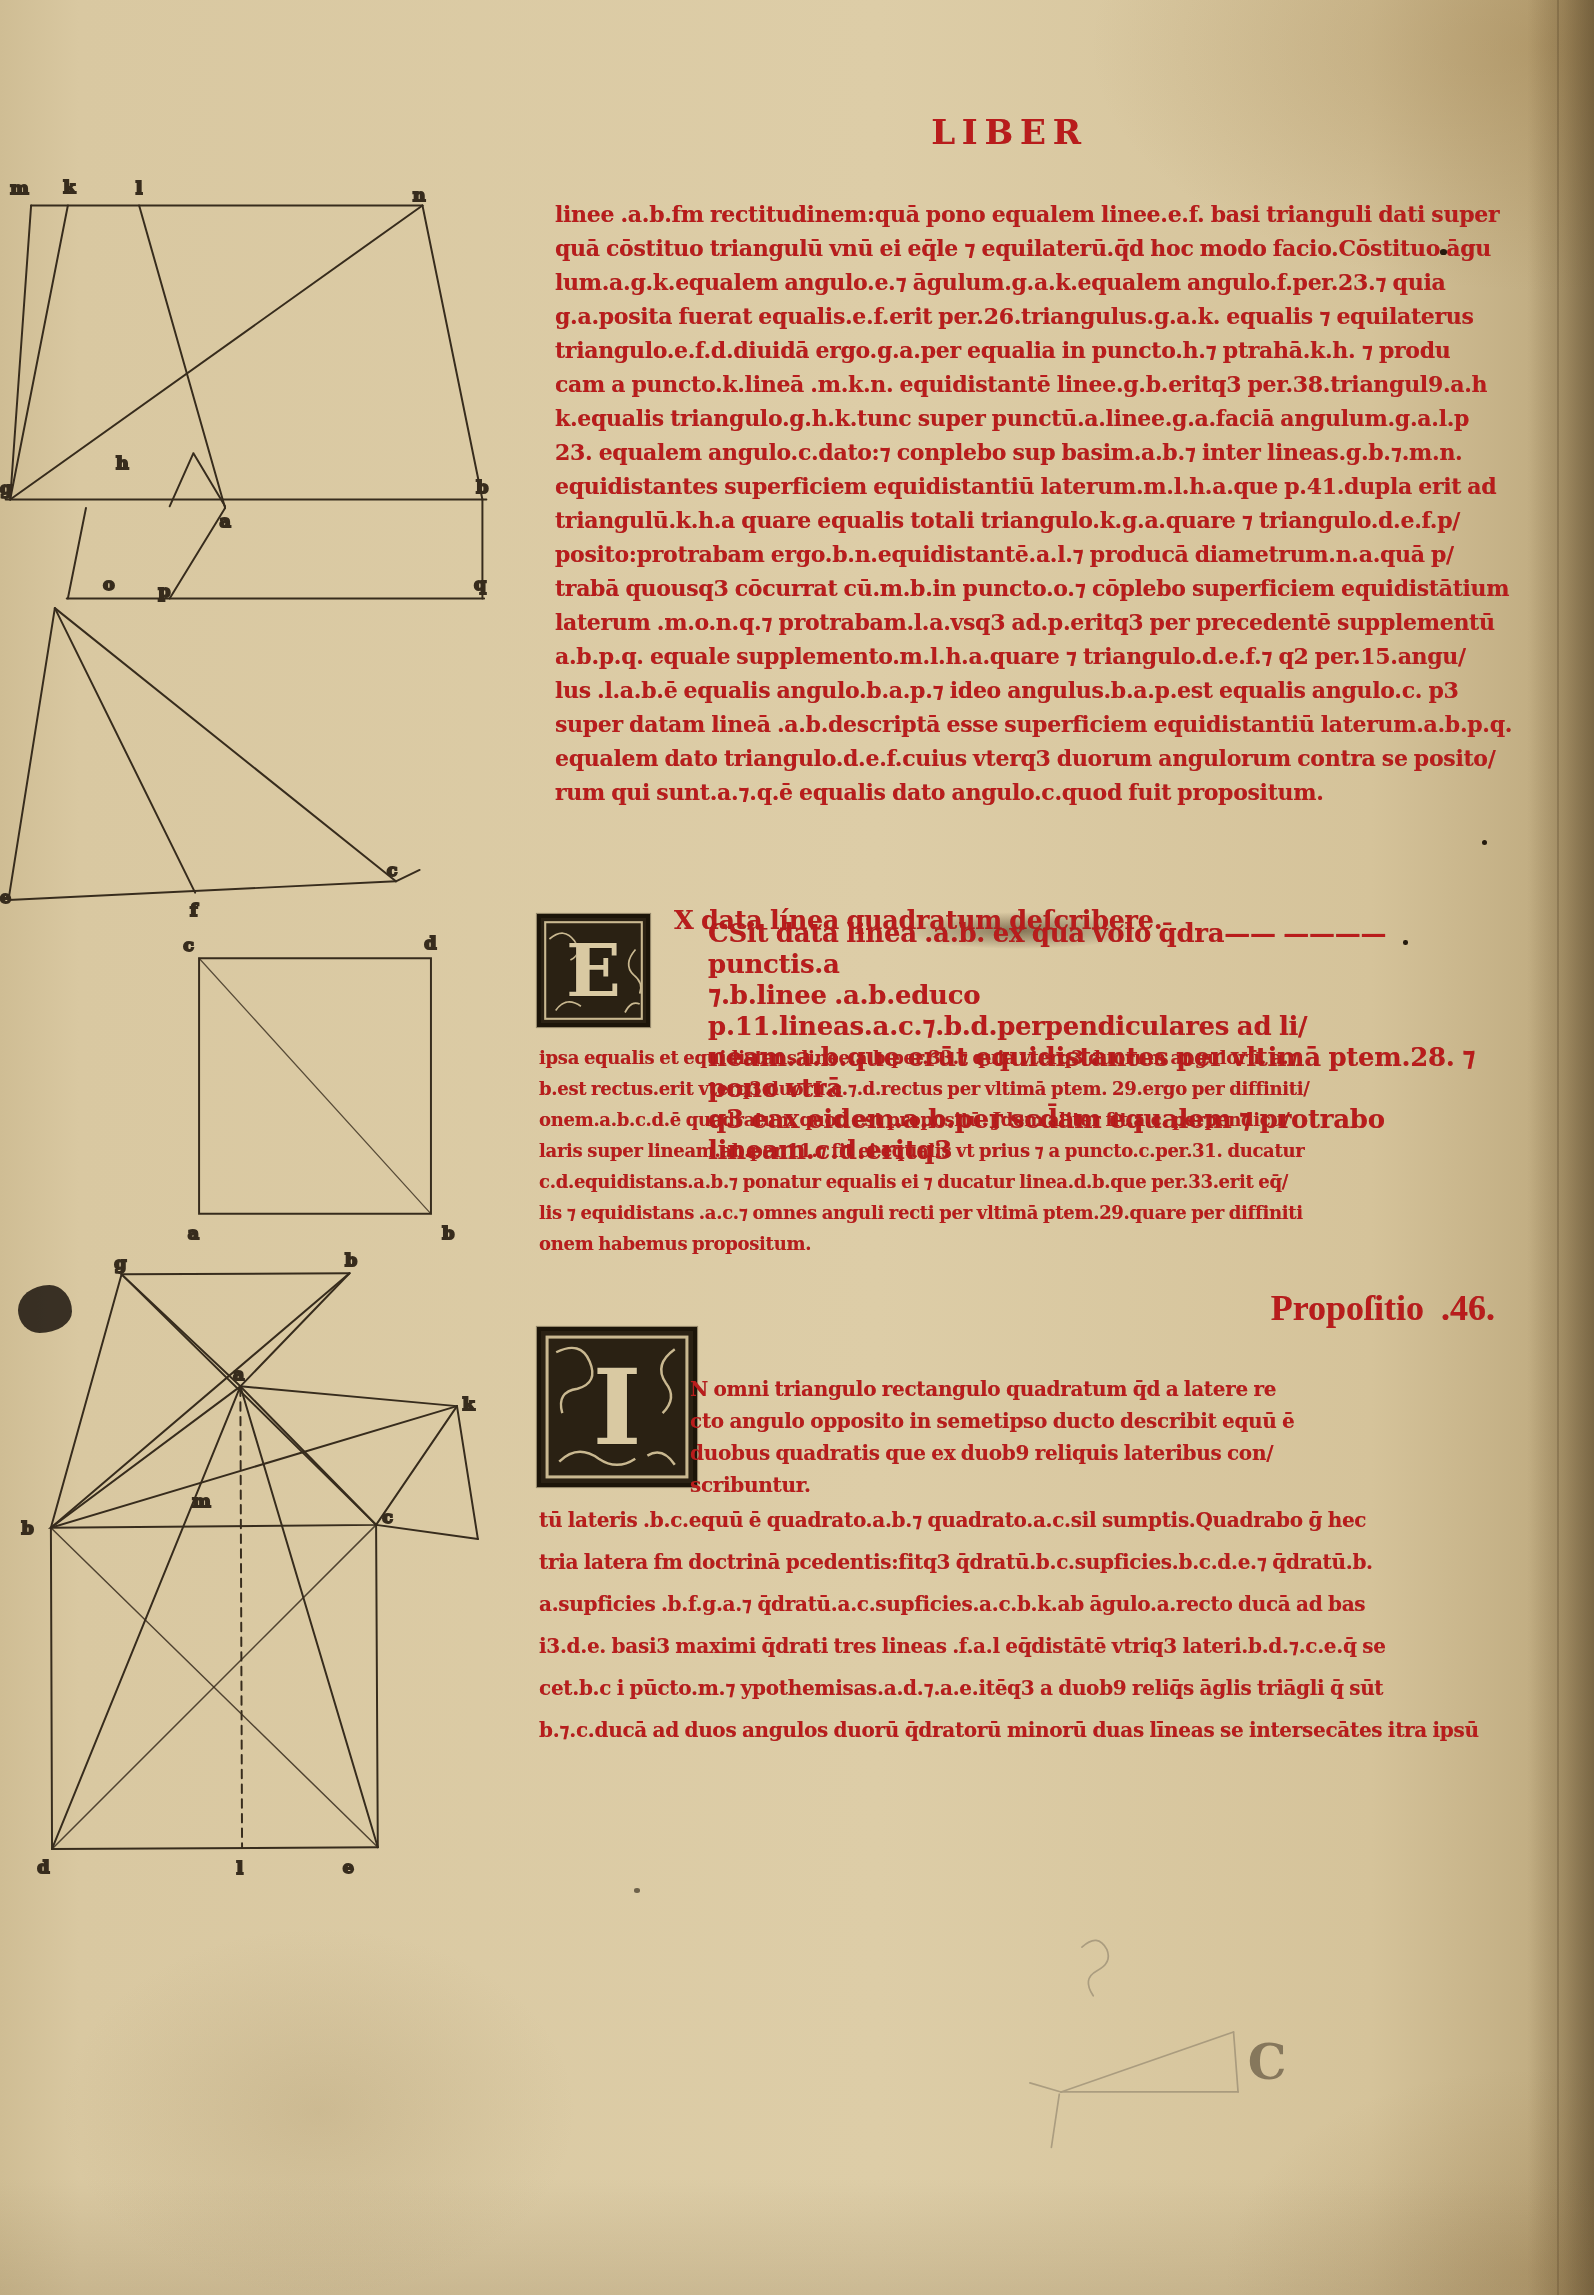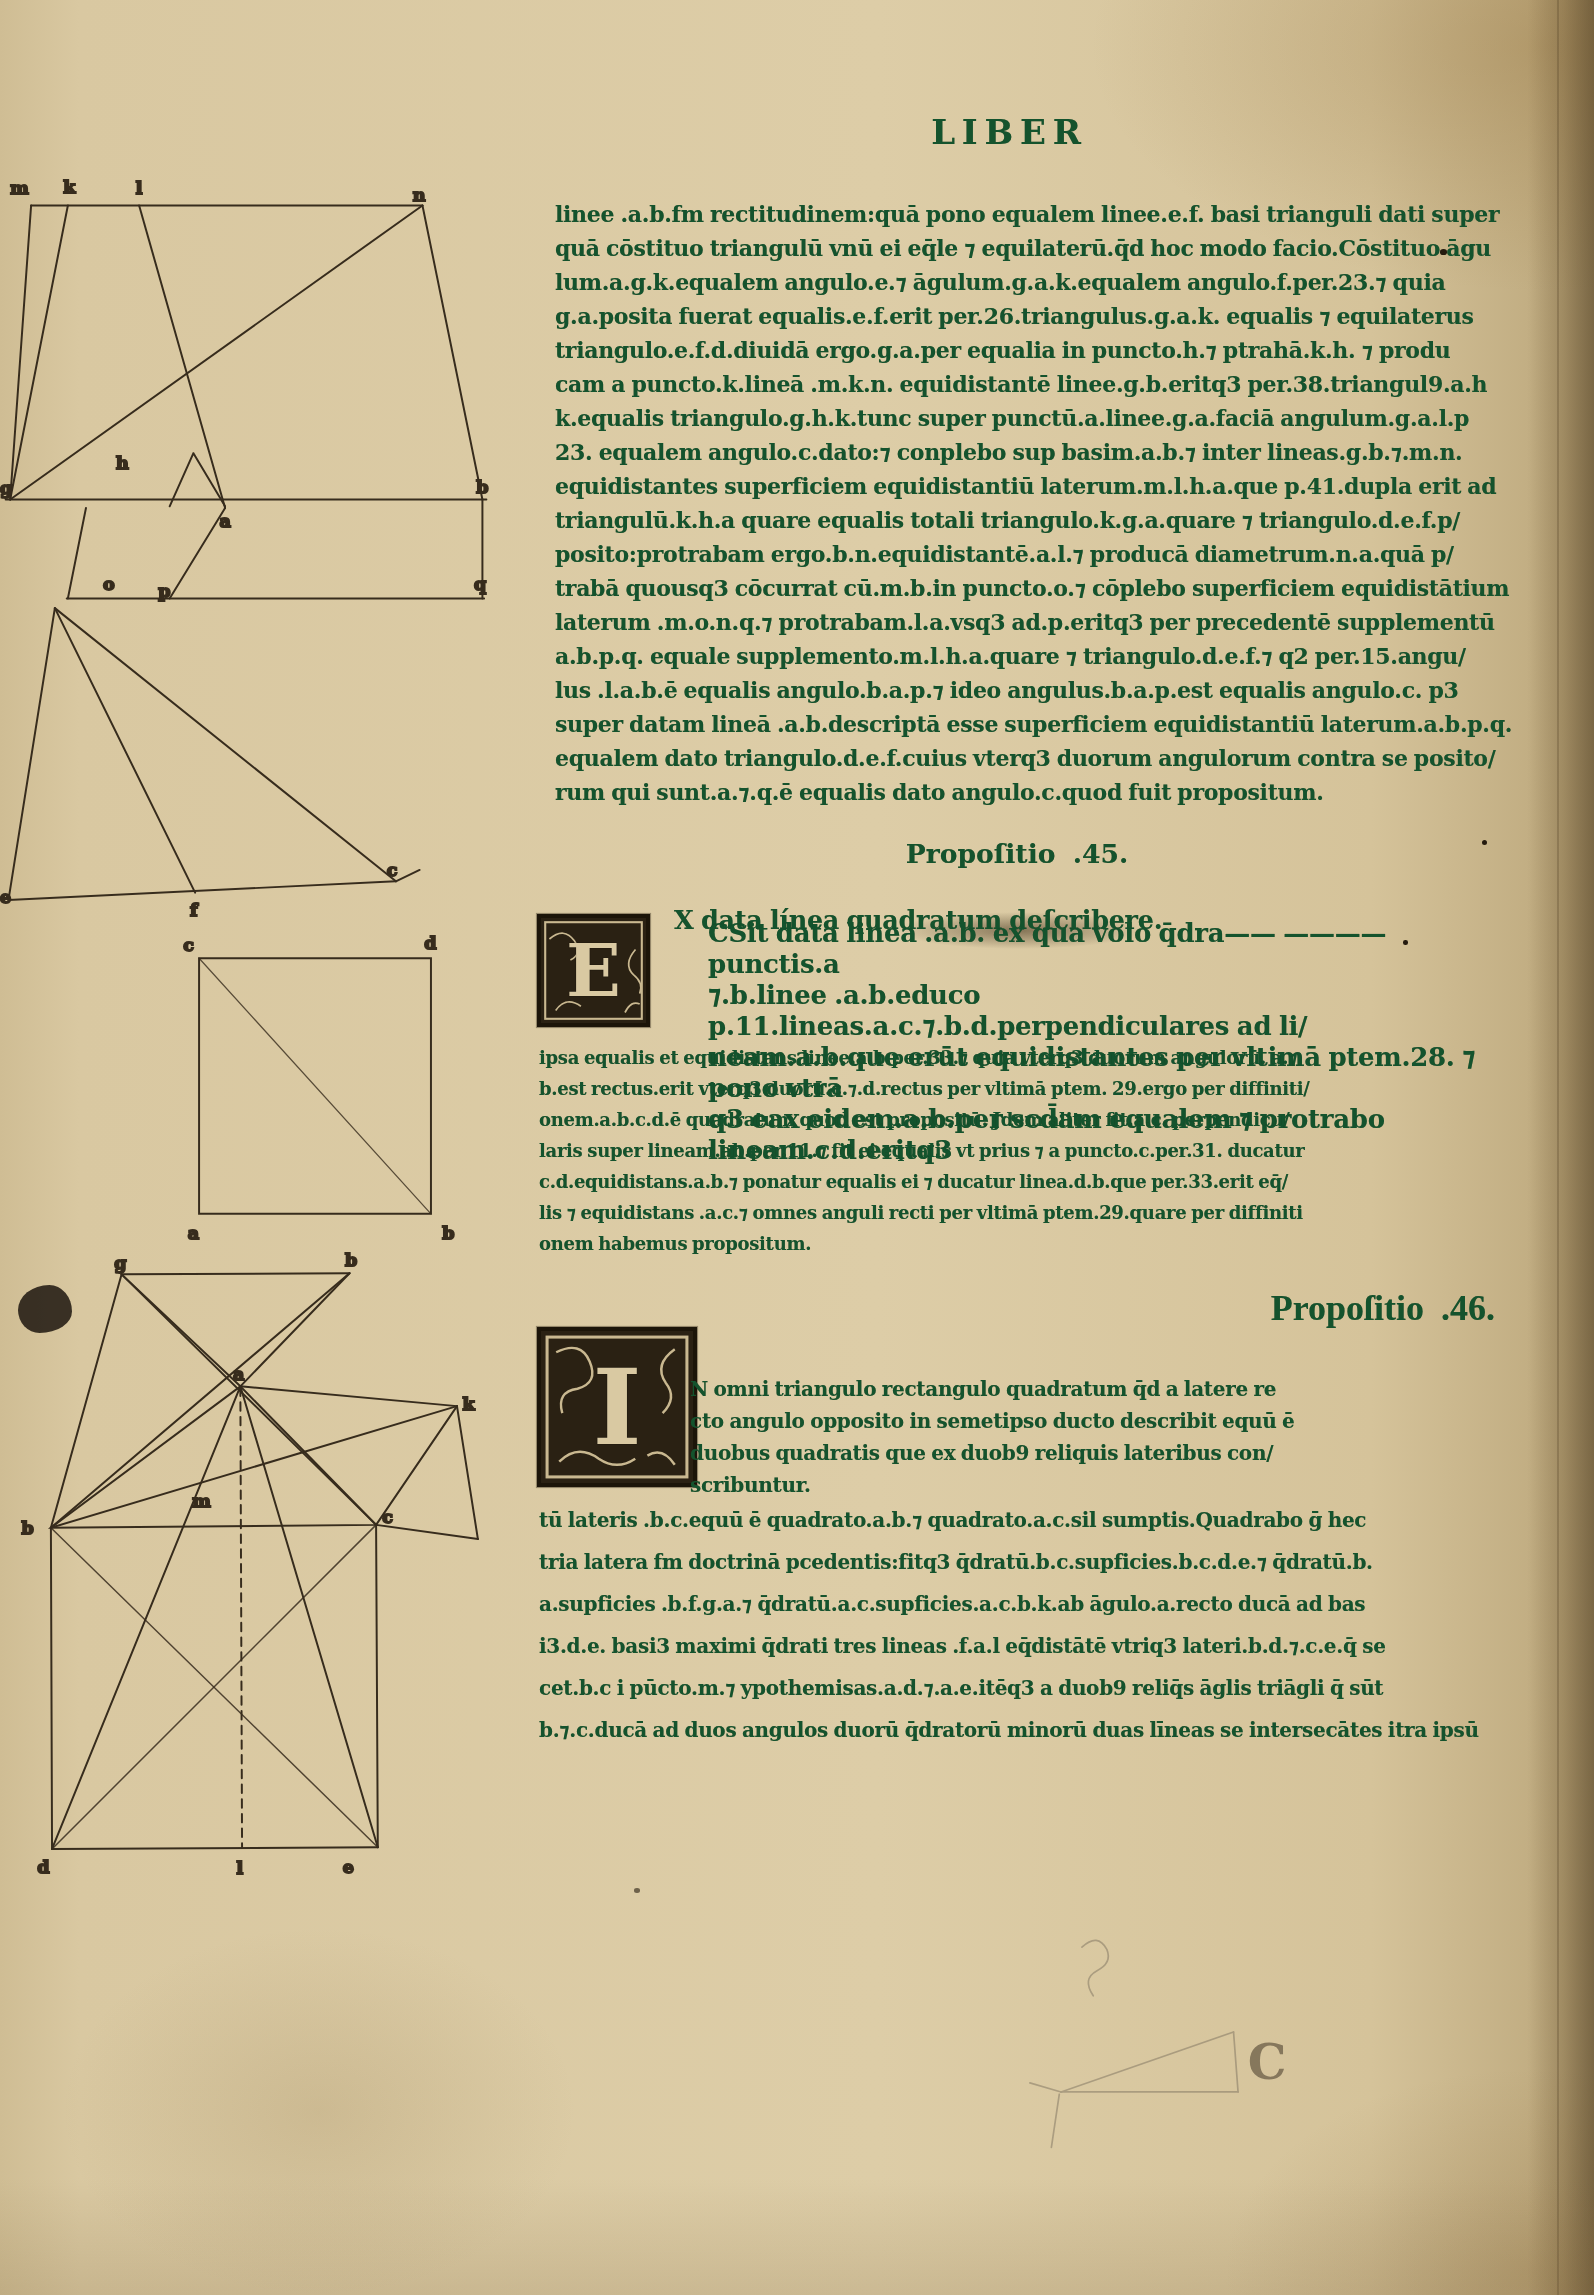--- a/index.html
+++ b/index.html
@@ -10,21 +10,21 @@
       radial-gradient(509px 339px at 96% 99%, rgba(146,116,70,.30), transparent 60%),
       radial-gradient(396px 283px at 20% 92%, rgba(140,115,70,.18), transparent 65%),
       linear-gradient(90deg,#cfbd94 0%,#d9c8a1 5%,#ddcda7 55%,#d5c39a 86%,#c2ae83 96%,#ab9568 100%),
       #d7c59d;
     font-family:"DejaVu Serif","DejaVu Sans",serif;
     color:#2b2012;
   }
   .abs{position:absolute;}
   .gothic{
     font-family:"DejaVu Serif","DejaVu Sans",serif;
-    font-weight:700;color:#14532d;white-space:pre-line;
+    font-weight:700;color:#b91c1c;white-space:pre-line;
     letter-spacing:-0.3px;word-spacing:-1.1px;
     text-shadow:0 0 0.6px rgba(43,32,18,.35);
   }
   .liber{left:885px;top:112px;width:249px;text-align:center;font-size:34px;letter-spacing:6.8px;}
   .para1{left:539px;top:197px;width:962px;font-size:22px;line-height:34px;margin-left:16px;}
   .h45{left:539px;top:838px;width:956px;text-align:center;font-size:26.6px;word-spacing:8px;letter-spacing:0;}
   .title45{left:674px;top:878px;font-size:25.5px;margin-top:27px;}
   .p45a{left:708px;top:918px;width:792px;font-size:26px;line-height:31px;}
   .p45b{left:539px;top:1042px;width:962px;font-size:18px;line-height:31px;}
   .h46{left:539px;top:1287px;width:956px;text-align:right;font-size:36px;word-spacing:8px;letter-spacing:0;font-family:Liberation Serif, serif;}
@@ -168,21 +168,20 @@
 triangulū.k.h.a quare equalis totali triangulo.k.g.a.quare ⁊ triangulo.d.e.f.p/
 posito:protrabam ergo.b.n.equidistantē.a.l.⁊ producā diametrum.n.a.quā p/
 trabā quousq3 cōcurrat cū.m.b.in puncto.o.⁊ cōplebo superficiem equidistātium
 laterum .m.o.n.q.⁊ protrabam.l.a.vsq3 ad.p.eritq3 per precedentē supplementū
 a.b.p.q. equale supplemento.m.l.h.a.quare ⁊ triangulo.d.e.f.⁊ q2 per.15.angu/
 lus .l.a.b.ē equalis angulo.b.a.p.⁊ ideo angulus.b.a.p.est equalis angulo.c. p3
 super datam lineā .a.b.descriptā esse superficiem equidistantiū laterum.a.b.p.q.
 equalem dato triangulo.d.e.f.cuius vterq3 duorum angulorum contra se posito/
 rum qui sunt.a.⁊.q.ē equalis dato angulo.c.quod fuit propositum.</div>
 
-  <div class="abs gothic h45">Propoſitio  .45.</div>
   <div class="abs gothic title45">X data línea quadratum deſcribere.</div>
 
   <div class="abs initial init45">
     <svg class="init-orn" viewBox="0 0 100 100" fill="none" stroke="#c9b890" stroke-width="2">
       <rect x="4" y="4" width="92" height="92"></rect>
       <path d="M8,20 q14,-12 24,2 q8,12 -4,18 M90,30 q-12,14 -2,24 q10,8 6,18 M14,88 q10,-14 24,-4 M80,90 q6,-12 14,-8" stroke-width="1.6"></path>
     </svg>
     <span class="init-letter">E</span>
   </div>
   <div class="abs gothic p45a">CSit data linea .a.b. ex qua volo q̄dra—— ———— punctis.a

